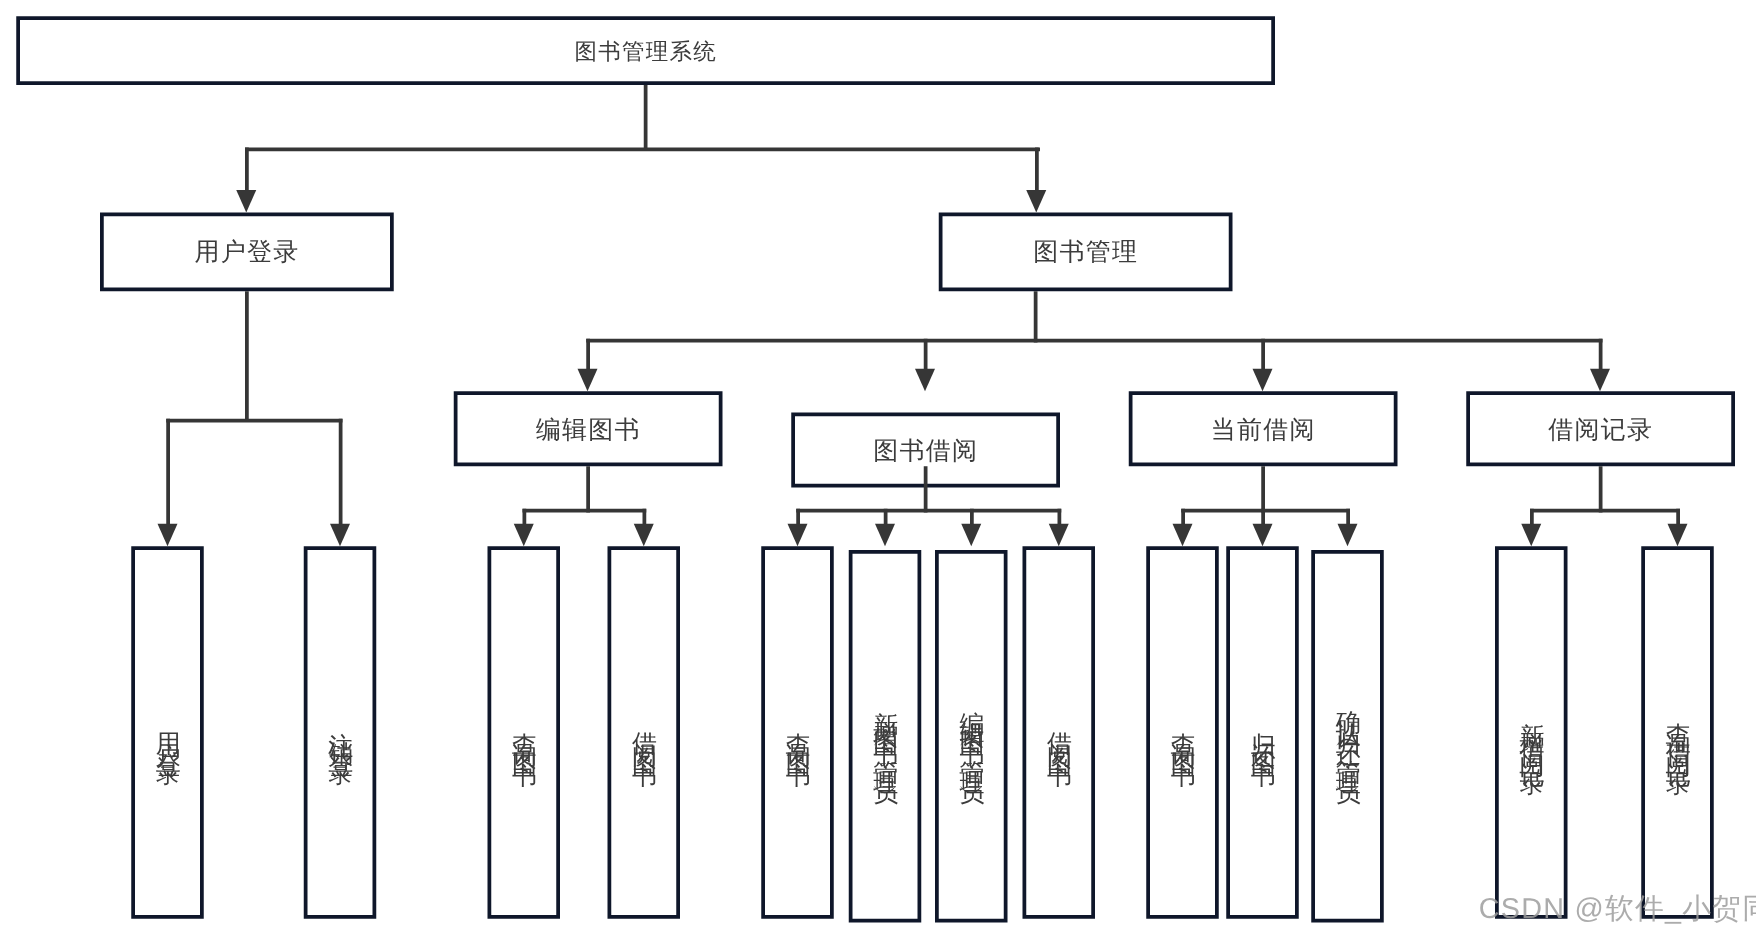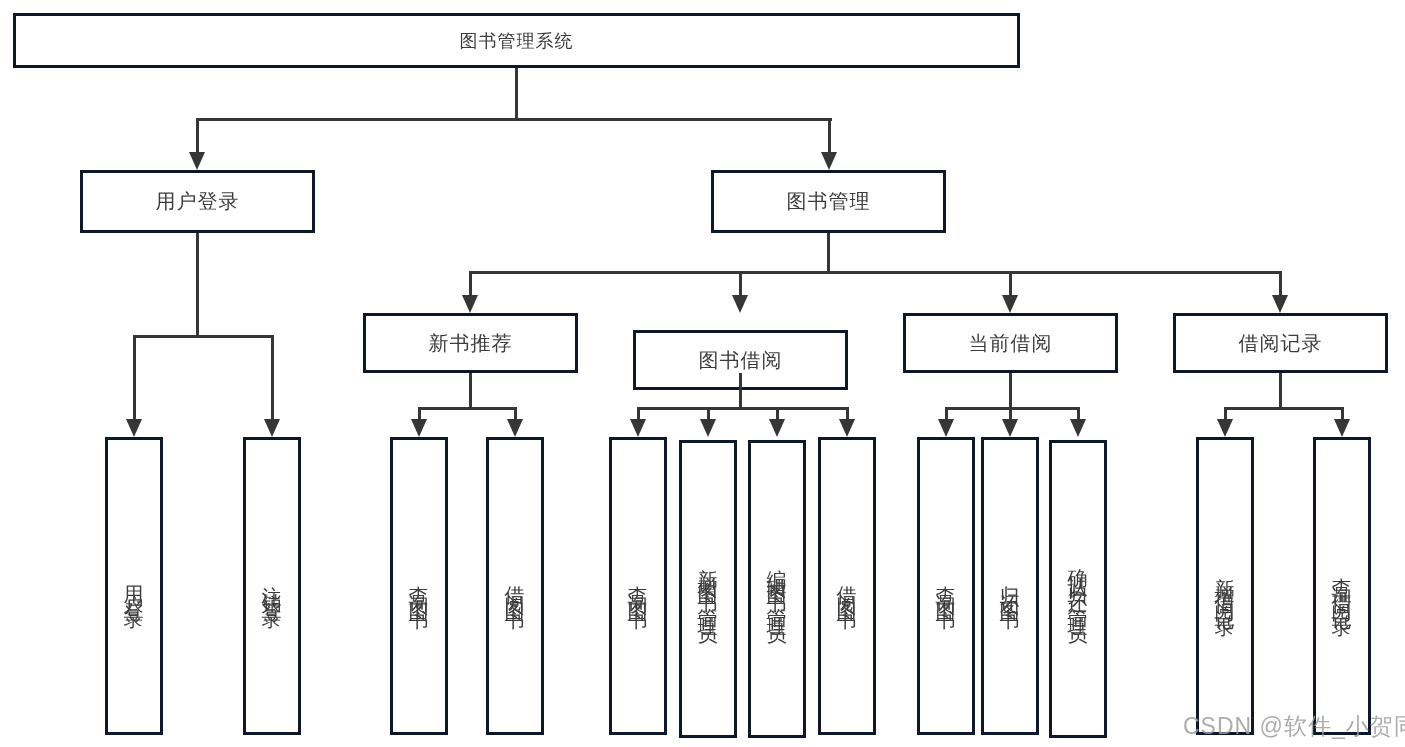--- a/index.html
+++ b/index.html
@@ -39,41 +39,41 @@
   <div class="node top" style="left:13px;top:13px;width:1007px;height:55px">图书管理系统</div>
 
   <div class="vline" style="left:515px;top:68px;height:52px"></div>
   <div class="hline" style="left:196px;top:118px;width:636px"></div>
   <div class="vline" style="left:196px;top:118px;height:36px"></div>
   <div class="arrow" style="left:189px;top:152px"></div>
   <div class="vline" style="left:828px;top:118px;height:36px"></div>
   <div class="arrow" style="left:821px;top:152px"></div>
 
   <div class="node h" style="left:80px;top:170px;width:235px;height:63px">用户登录</div>
-  <div class="node h" style="left:711px;top:170px;width:235px;height:63px">图书管理</div>
+  <div class="node h" style="left:751px;top:170px;width:235px;height:63px">图书管理</div>
 
   <div class="vline" style="left:196px;top:233px;height:104px"></div>
   <div class="hline" style="left:133px;top:335px;width:141px"></div>
   <div class="vline" style="left:133px;top:335px;height:86px"></div>
   <div class="arrow" style="left:126px;top:419px"></div>
   <div class="vline" style="left:271px;top:335px;height:86px"></div>
   <div class="arrow" style="left:264px;top:419px"></div>
 
   <div class="vline" style="left:827px;top:233px;height:41px"></div>
   <div class="hline" style="left:469px;top:271px;width:813px"></div>
   <div class="vline" style="left:469px;top:271px;height:26px"></div>
   <div class="arrow" style="left:462px;top:295px"></div>
   <div class="vline" style="left:739px;top:271px;height:26px"></div>
   <div class="arrow" style="left:732px;top:295px"></div>
   <div class="vline" style="left:1009px;top:271px;height:26px"></div>
   <div class="arrow" style="left:1002px;top:295px"></div>
   <div class="vline" style="left:1279px;top:271px;height:26px"></div>
   <div class="arrow" style="left:1272px;top:295px"></div>
 
-  <div class="node h" style="left:363px;top:313px;width:215px;height:60px">新书推荐</div>
+  <div class="node h" style="left:363px;top:313px;width:215px;height:60px">编辑图书</div>
   <div class="node h" style="left:633px;top:330px;width:215px;height:60px">图书借阅</div>
   <div class="node h" style="left:903px;top:313px;width:215px;height:60px">当前借阅</div>
   <div class="node h" style="left:1173px;top:313px;width:215px;height:60px">借阅记录</div>
 
   <div class="vline" style="left:469px;top:373px;height:37px"></div>
   <div class="hline" style="left:418px;top:407px;width:99px"></div>
   <div class="vline" style="left:418px;top:407px;height:14px"></div>
   <div class="arrow" style="left:411px;top:419px"></div>
   <div class="vline" style="left:514px;top:407px;height:14px"></div>
   <div class="arrow" style="left:507px;top:419px"></div>

